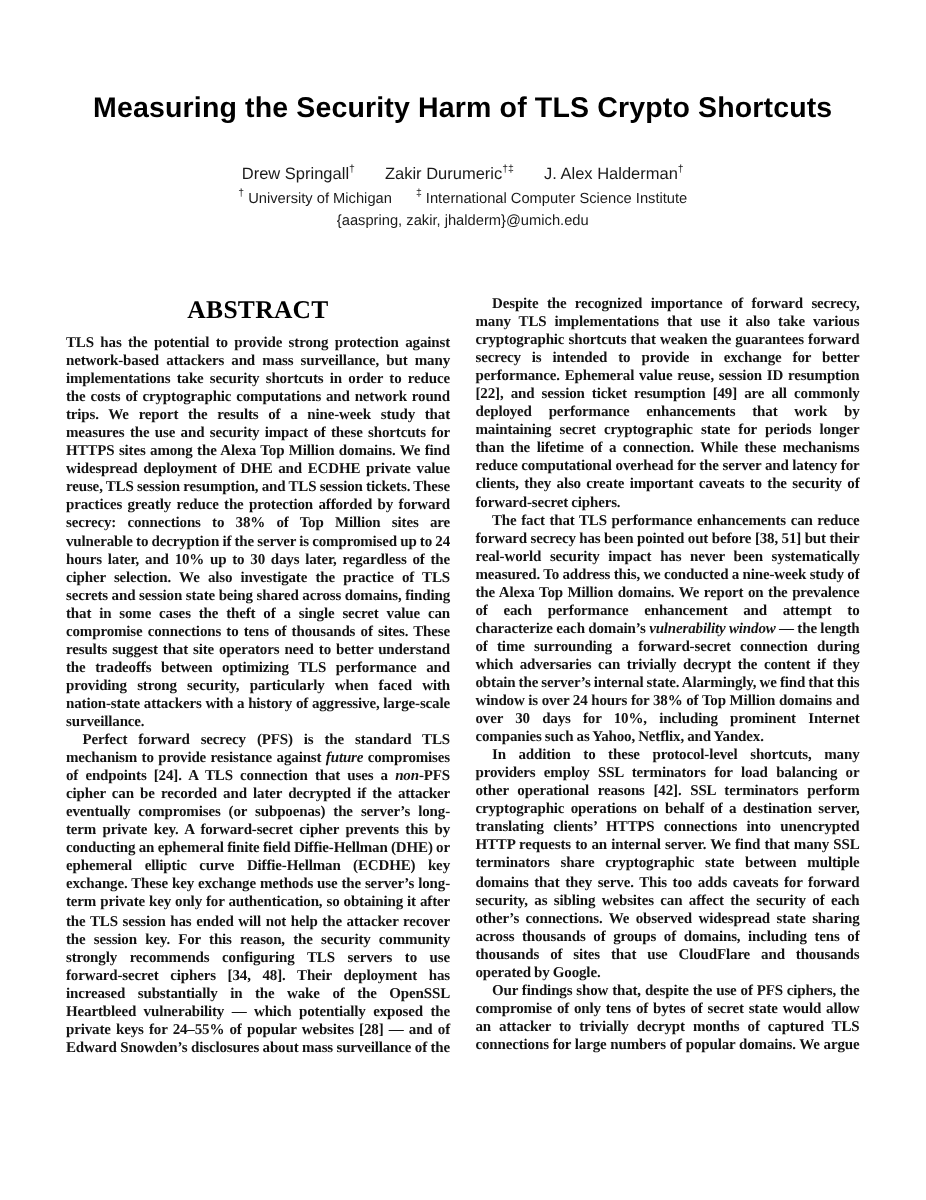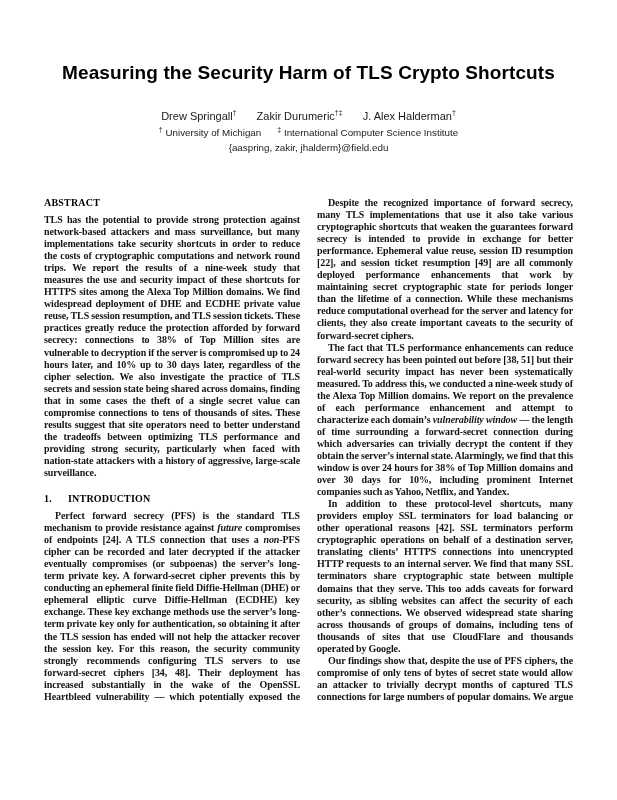--- a/index.html
+++ b/index.html
@@ -65,25 +65,26 @@
     gap: 17px;
     padding: 0 44px;
     margin-top: 44px;
   }
   .col {
     width: 256px;
     flex: 0 0 256px;
   }
   .sec-heading {
     font-family: "Liberation Serif", serif;
-    font-size: 10px;
+    font-size: 17px;
     font-weight: bold;
     color: #000;
     margin: 0 0 6px 0;
     letter-spacing: 0.2px;
+    text-align: center;
   }
   .intro-heading { margin: 14px 0 6px 0; }
   .secnum { display: inline-block; min-width: 24px; }
   .para {
     font-size: 10px;
     line-height: 12.05px;
     text-align: justify;
     margin: 0;
     letter-spacing: -0.1px;
     word-spacing: -0.3px;
@@ -112,30 +113,27 @@
 <body>
 
 <div class="page">
 
   <h1 class="title">Measuring the Security Harm of TLS Crypto Shortcuts</h1>
 
   <div class="authors"><span class="author">Drew Springall<sup>†</sup></span><span class="author">Zakir Durumeric<sup>†‡</sup></span><span class="author">J. Alex Halderman<sup>†</sup></span></div>
 
   <div class="affils"><span class="affil"><sup>†</sup> University of Michigan</span><span class="affil"><sup>‡</sup> International Computer Science Institute</span></div>
 
-  <div class="email">{aaspring, zakir, jhalderm}@field.edu</div>
+  <div class="email">{aaspring, zakir, jhalderm}@umich.edu</div>
 
   <div class="columns">
 
     <div class="col">
       <h2 class="sec-heading">ABSTRACT</h2>
       <p class="para"><span>TLS has the potential to provide strong protection against network-based attackers and mass surveillance, but many implementations take security shortcuts in order to reduce the costs of cryptographic computations and network round trips. We report the results of a nine-week study that measures the use and security impact of these shortcuts for HTTPS sites among the Alexa Top Million domains. We find widespread deployment of DHE and ECDHE private value reuse, TLS session resumption, and TLS session tickets. These practices greatly reduce the protection afforded by forward secrecy: connections to 38% of Top Million sites are vulnerable to decryption if the server is compromised up to 24 hours later, and 10% up to 30 days later, regardless of the cipher selection. We also investigate the practice of TLS secrets and session state being shared across domains, finding that in some cases the theft of a single secret value can compromise connections to tens of thousands of sites. These results suggest that site operators need to better understand the tradeoffs between optimizing TLS performance and providing strong security, particularly when faced with nation-state attackers with a history of aggressive, large-scale surveillance.</span></p>
-      <h2 class="sec-heading intro-heading">
-        <span class="secnum">1.</span><span>INTRODUCTION</span>
-      </h2>
       <p class="para indent"><span>Perfect forward secrecy (PFS) is the standard TLS mechanism to provide resistance against </span><span class="it">future</span><span> compromises of endpoints [24]. A TLS connection that uses a </span><span class="it">non</span><span>-PFS cipher can be recorded and later decrypted if the attacker eventually compromises (or subpoenas) the server’s long-term private key. A forward-secret cipher prevents this by conducting an ephemeral finite field Diffie-Hellman (DHE) or ephemeral elliptic curve Diffie-Hellman (ECDHE) key exchange. These key exchange methods use the server’s long-term private key only for authentication, so obtaining it after the TLS session has ended will not help the attacker recover the session key. For this reason, the security community strongly recommends configuring TLS servers to use forward-secret ciphers [34, 48]. Their deployment has increased substantially in the wake of the OpenSSL Heartbleed vulnerability — which potentially exposed the private keys for 24–55% of popular websites [28] — and of Edward Snowden’s disclosures about mass surveillance of the Internet by intelligence agencies [5, 40].</span></p>
     </div>
 
     <div class="col">
         <p class="para indent"><span>Despite the recognized importance of forward secrecy, many TLS implementations that use it also take various cryptographic shortcuts that weaken the guarantees forward secrecy is intended to provide in exchange for better performance. Ephemeral value reuse, session ID resumption [22], and session ticket resumption [49] are all commonly deployed performance enhancements that work by maintaining secret cryptographic state for periods longer than the lifetime of a connection. While these mechanisms reduce computational overhead for the server and latency for clients, they also create important caveats to the security of forward-secret ciphers.</span></p>
         <p class="para indent"><span>The fact that TLS performance enhancements can reduce forward secrecy has been pointed out before [38, 51] but their real-world security impact has never been systematically measured. To address this, we conducted a nine-week study of the Alexa Top Million domains. We report on the prevalence of each performance enhancement and attempt to characterize each domain’s </span><span class="it">vulnerability window</span><span> — the length of time surrounding a forward-secret connection during which adversaries can trivially decrypt the content if they obtain the server’s internal state. Alarmingly, we find that this window is over 24 hours for 38% of Top Million domains and over 30 days for 10%, including prominent Internet companies such as Yahoo, Netflix, and Yandex.</span></p>
         <p class="para indent"><span>In addition to these protocol-level shortcuts, many providers employ SSL terminators for load balancing or other operational reasons [42]. SSL terminators perform cryptographic operations on behalf of a destination server, translating clients’ HTTPS connections into unencrypted HTTP requests to an internal server. We find that many SSL terminators share cryptographic state between multiple domains that they serve. This too adds caveats for forward security, as sibling websites can affect the security of each other’s connections. We observed widespread state sharing across thousands of groups of domains, including tens of thousands of sites that use CloudFlare and thousands operated by Google.</span></p>
         <p class="para indent"><span>Our findings show that, despite the use of PFS ciphers, the compromise of only tens of bytes of secret state would allow an attacker to trivially decrypt months of captured TLS connections for large numbers of popular domains. We argue that this creates an attractive target for nation-state adversaries seeking to perform large-scale decryption and</span></p>
       </div>
 

